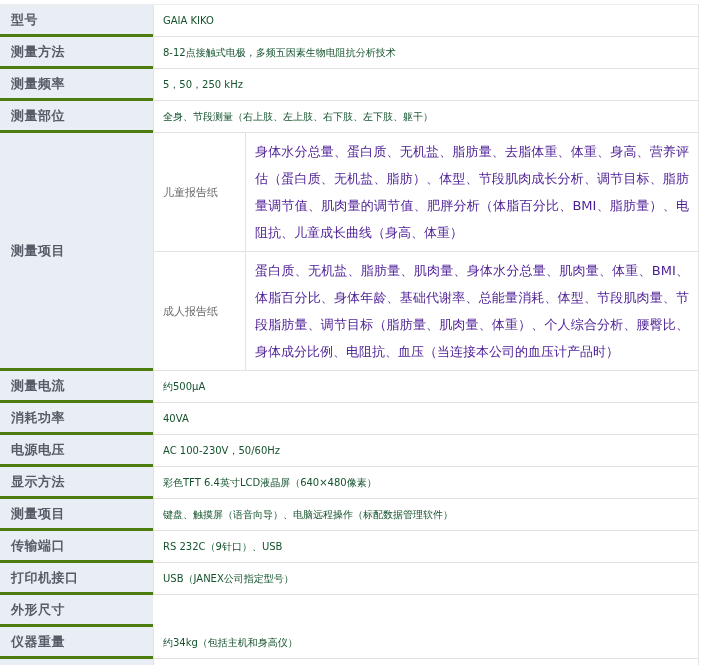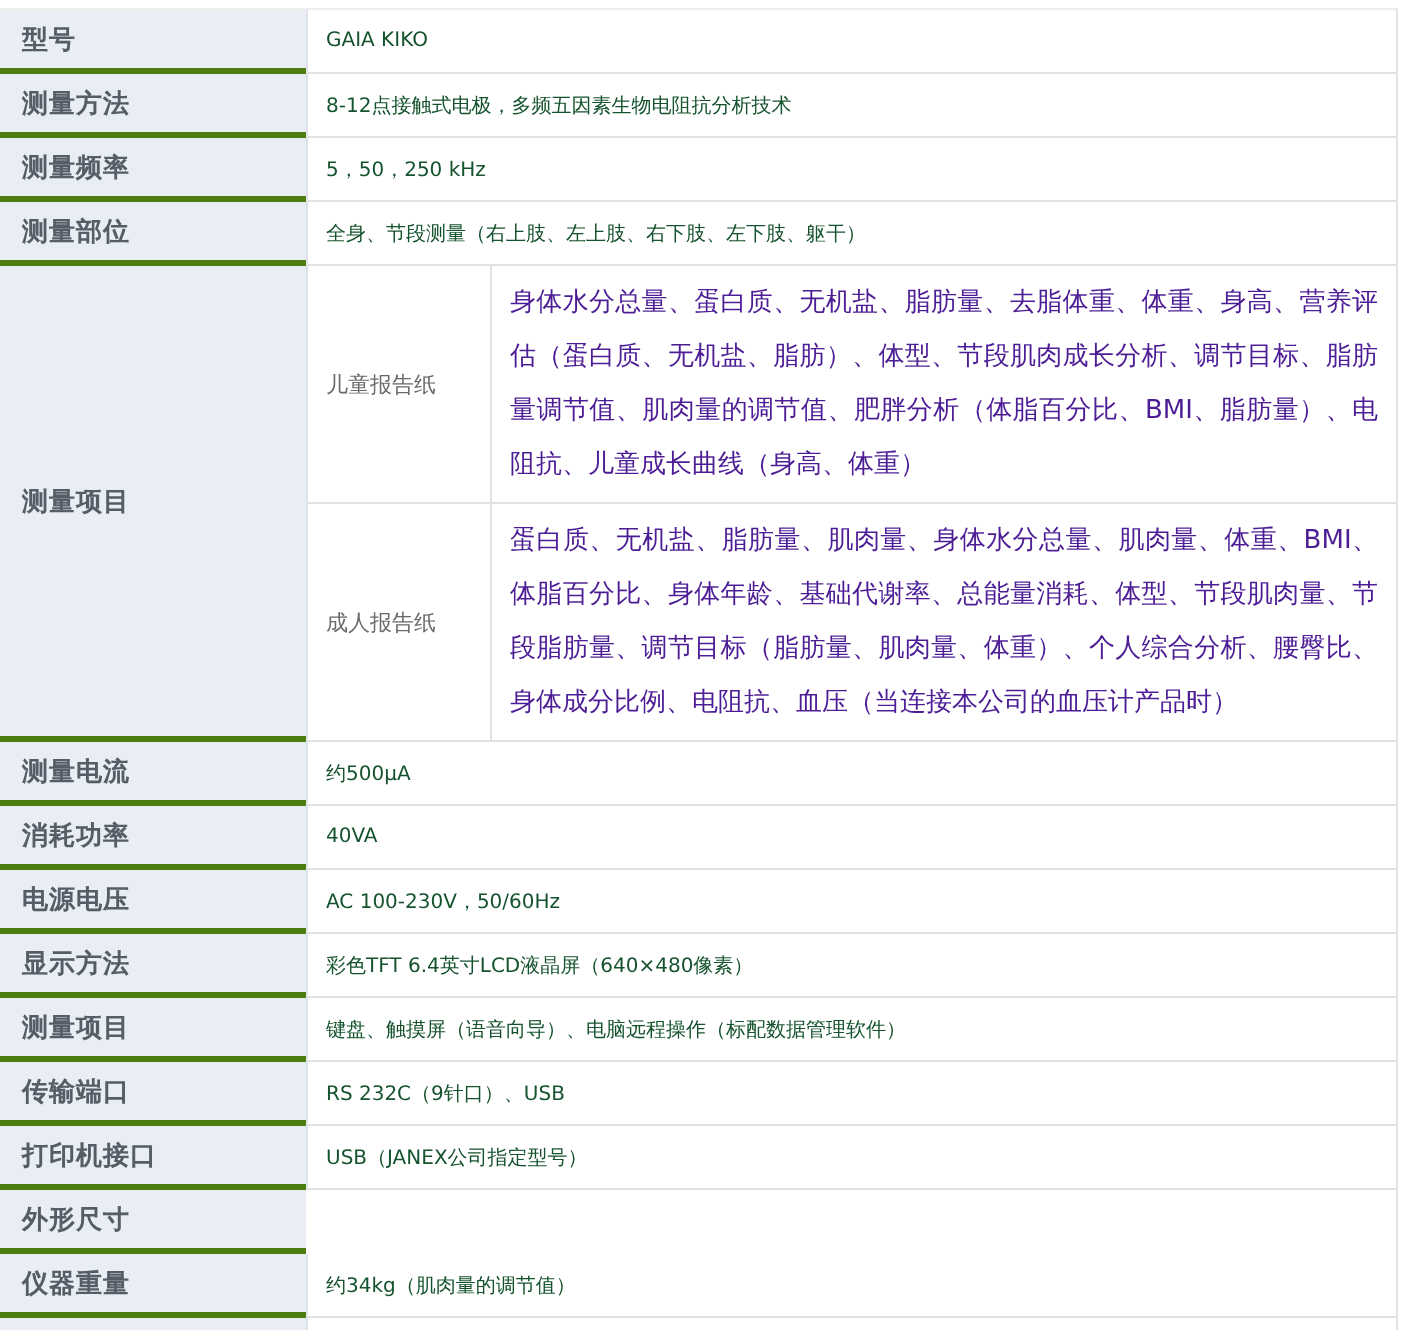--- a/index.html
+++ b/index.html
@@ -133,21 +133,21 @@
       <div class="cell-label">打印机接口</div>
       <div class="cell-value">USB（JANEX公司指定型号）</div>
     </div>
 
     <div class="spec-row">
       <div class="cell-label">外形尺寸</div>
     </div>
 
     <div class="spec-row">
       <div class="cell-label">仪器重量</div>
-      <div class="cell-value">约34kg（肌肉量的调节值）</div>
+      <div class="cell-value">约34kg（包括主机和身高仪）</div>
     </div>
 
     <div class="spec-row sliver">
       <div class="cell-label"></div>
       <div class="cell-value"></div>
     </div>
 
   </div>
 </div>
 

